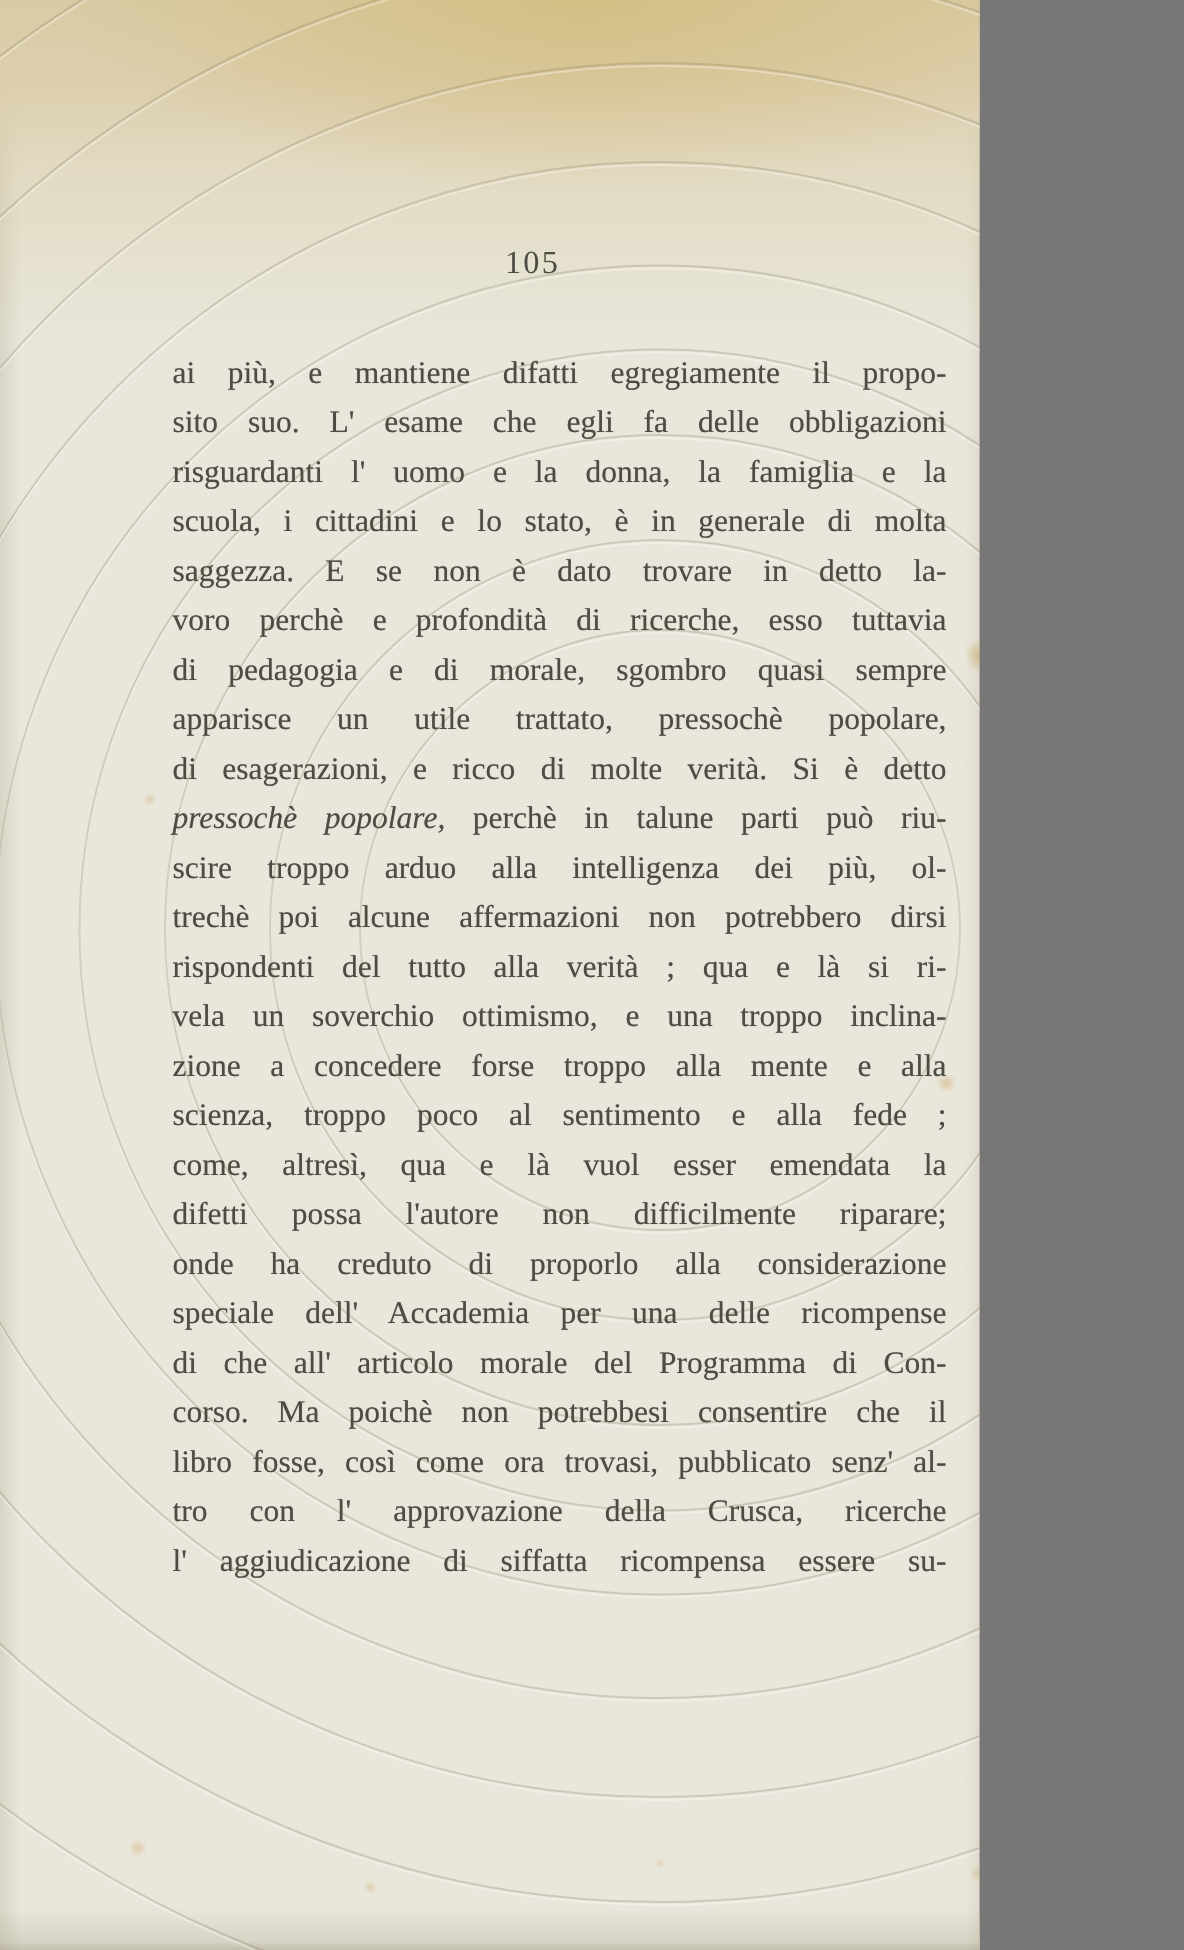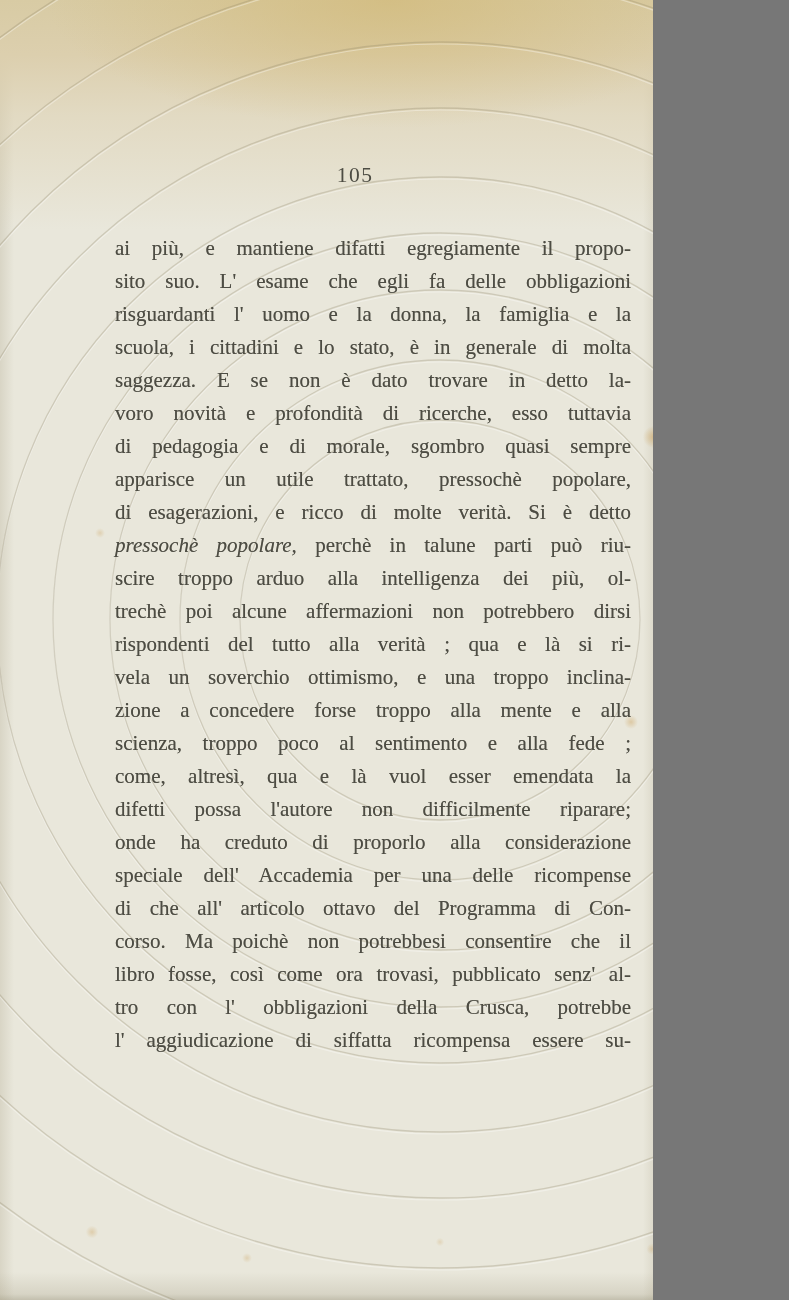--- a/index.html
+++ b/index.html
@@ -98,35 +98,35 @@
     </svg>
 
   <div class="page-number">105</div>
 
   <div class="text-block">
       <div class="text-line">ai più, e mantiene difatti egregiamente il propo-</div>
       <div class="text-line">sito suo. L' esame che egli fa delle obbligazioni</div>
       <div class="text-line">risguardanti l' uomo e la donna, la famiglia e la</div>
       <div class="text-line">scuola, i cittadini e lo stato, è in generale di molta</div>
       <div class="text-line">saggezza. E se non è dato trovare in detto la-</div>
-      <div class="text-line">voro novità e profondità di ricerche, esso tuttavia</div>
+      <div class="text-line">voro perchè e profondità di ricerche, esso tuttavia</div>
       <div class="text-line">di pedagogia e di morale, sgombro quasi sempre</div>
       <div class="text-line">apparisce un utile trattato, pressochè popolare,</div>
       <div class="text-line">di esagerazioni, e ricco di molte verità. Si è detto</div>
       <div class="text-line"><i>pressochè popolare,</i> perchè in talune parti può riu-</div>
       <div class="text-line">scire troppo arduo alla intelligenza dei più, ol-</div>
       <div class="text-line">trechè poi alcune affermazioni non potrebbero dirsi</div>
       <div class="text-line">rispondenti del tutto alla verità ; qua e là si ri-</div>
       <div class="text-line">vela un soverchio ottimismo, e una troppo inclina-</div>
       <div class="text-line">zione a concedere forse troppo alla mente e alla</div>
       <div class="text-line">scienza, troppo poco al sentimento e alla fede ;</div>
       <div class="text-line">come, altresì, qua e là vuol esser emendata la</div>
       <div class="text-line">difetti possa l'autore non difficilmente riparare;</div>
       <div class="text-line">onde ha creduto di proporlo alla considerazione</div>
       <div class="text-line">speciale dell' Accademia per una delle ricompense</div>
-      <div class="text-line">di che all' articolo ottavo del Programma di Con-</div>
+      <div class="text-line">di che all' articolo morale del Programma di Con-</div>
       <div class="text-line">corso. Ma poichè non potrebbesi consentire che il</div>
       <div class="text-line">libro fosse, così come ora trovasi, pubblicato senz' al-</div>
-      <div class="text-line">tro con l' obbligazioni della Crusca, potrebbe</div>
+      <div class="text-line">tro con l' approvazione della Crusca, ricerche</div>
       <div class="text-line">l' aggiudicazione di siffatta ricompensa essere su-</div>
     </div>
 
 </div>
 
 </body></html>

